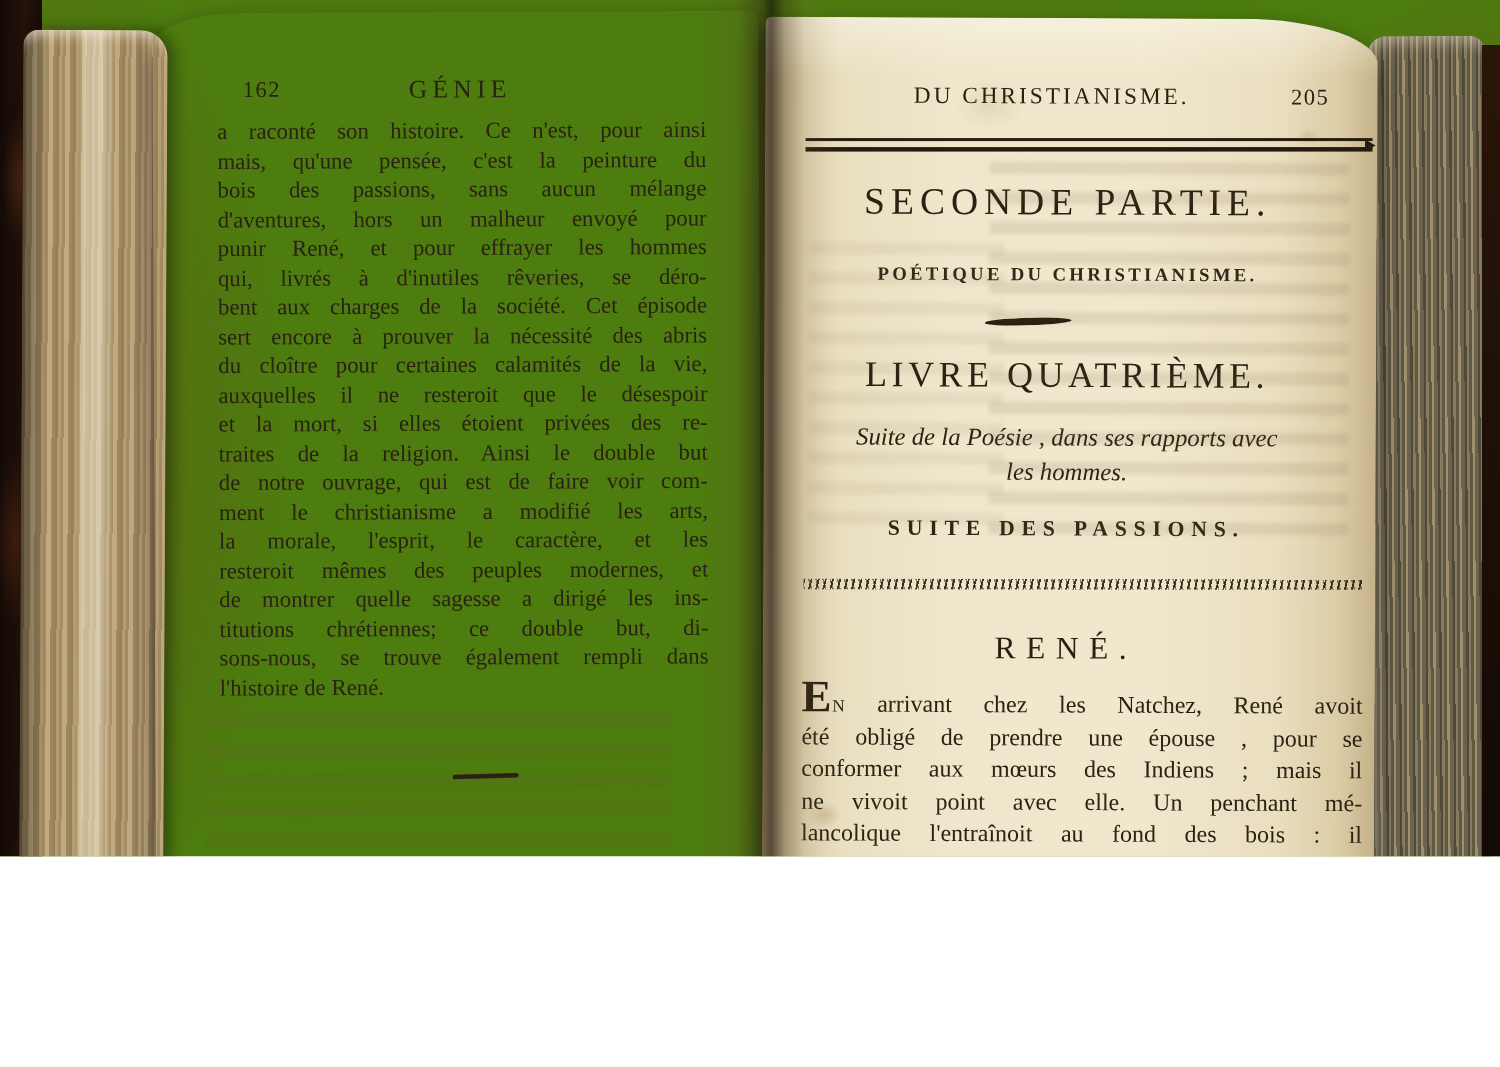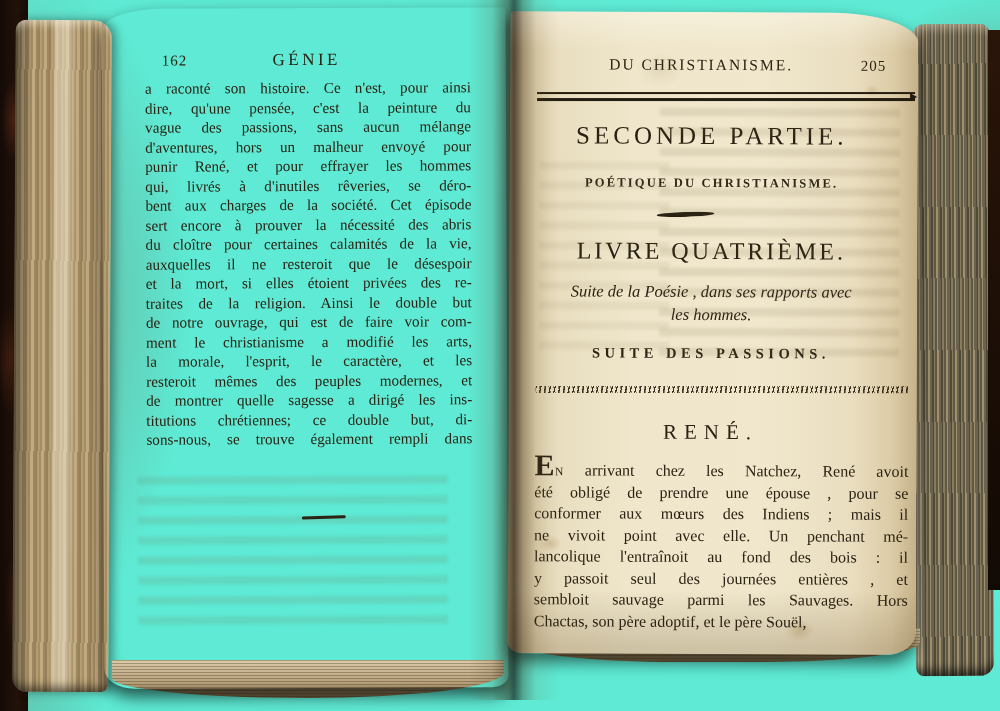--- a/index.html
+++ b/index.html
@@ -1,18 +1,18 @@
 <!DOCTYPE html>
 <html><head>
 <meta charset="utf-8">
 <style>
   html,body{margin:0;padding:0;}
   #scene{
-    position:relative; width:1000px; height:711px; overflow:hidden;
-    background:#5eead4;
+    position:relative; width:1000px; height:571px; overflow:hidden;
+    background:#4d7c0f;
     font-family:"Liberation Serif","DejaVu Serif",serif;
   }
   #scene::before{
     content:""; position:absolute; inset:0; pointer-events:none;
     background:
       radial-gradient(260px 500px at 10px 300px, rgba(122,52,26,.38), transparent 70%),
       radial-gradient(160px 220px at 6px 640px, rgba(100,48,26,.3), transparent 70%),
       radial-gradient(190px 170px at 995px 110px, rgba(104,58,30,.33), transparent 70%),
       radial-gradient(220px 160px at 985px 420px, rgba(70,38,20,.22), transparent 70%);
   }
@@ -152,38 +152,39 @@
   <div class="fore-edge-right"></div>
   <div class="cover-right"></div>
   <div class="bottom-edge-left"></div>
   <div class="bottom-edge-right"></div>
 
   <div class="page page-left">
     <div class="lp-num ink">162</div>
     <div class="lp-title ink">GÉNIE</div>
     <div class="body-block lp-body">
         <div class="tl"><span>a raconté son histoire. Ce n'est, pour ainsi</span></div>
-        <div class="tl"><span>dire, qu'</span><span class="it">une pensée</span><span>, c'est la peinture du</span></div>
-        <div class="tl"><span class="it">vague des passions</span><span>, sans aucun mélange</span></div>
+        <div class="tl"><span>mais, qu'</span><span class="it">une pensée</span><span>, c'est la peinture du</span></div>
+        <div class="tl"><span class="it">bois des passions</span><span>, sans aucun mélange</span></div>
         <div class="tl"><span>d'aventures, hors un malheur envoyé pour</span></div>
         <div class="tl"><span>punir René, et pour effrayer les hommes</span></div>
         <div class="tl"><span>qui, livrés à d'inutiles rêveries, se déro-</span></div>
         <div class="tl"><span>bent aux charges de la société. Cet épisode</span></div>
         <div class="tl"><span>sert encore à prouver la nécessité des abris</span></div>
         <div class="tl"><span>du cloître pour certaines calamités de la vie,</span></div>
         <div class="tl"><span>auxquelles il ne resteroit que le désespoir</span></div>
         <div class="tl"><span>et la mort, si elles étoient privées des re-</span></div>
         <div class="tl"><span>traites de la religion. Ainsi le double but</span></div>
         <div class="tl"><span>de notre ouvrage, qui est de faire voir com-</span></div>
         <div class="tl"><span>ment le christianisme a modifié les arts,</span></div>
         <div class="tl"><span>la morale, l'esprit, le caractère, et les</span></div>
         <div class="tl"><span class="it">resteroit</span><span> mêmes des peuples modernes, et</span></div>
         <div class="tl"><span>de montrer quelle sagesse a dirigé les ins-</span></div>
         <div class="tl"><span>titutions chrétiennes; ce double but, di-</span></div>
         <div class="tl"><span>sons-nous, se trouve également rempli dans</span></div>
+        <div class="tl nj"><span>l'histoire de </span><span class="it">René</span><span>.</span></div>
       </div>
     <div class="dash-rule"></div>
     <div class="ghost ghost-lp">
         <div class="g-stripes"></div>
       </div>
   </div>
 
   <div class="page page-right">
     <div class="rp-title ink">DU CHRISTIANISME.</div>
     <div class="rp-num ink">205</div>

